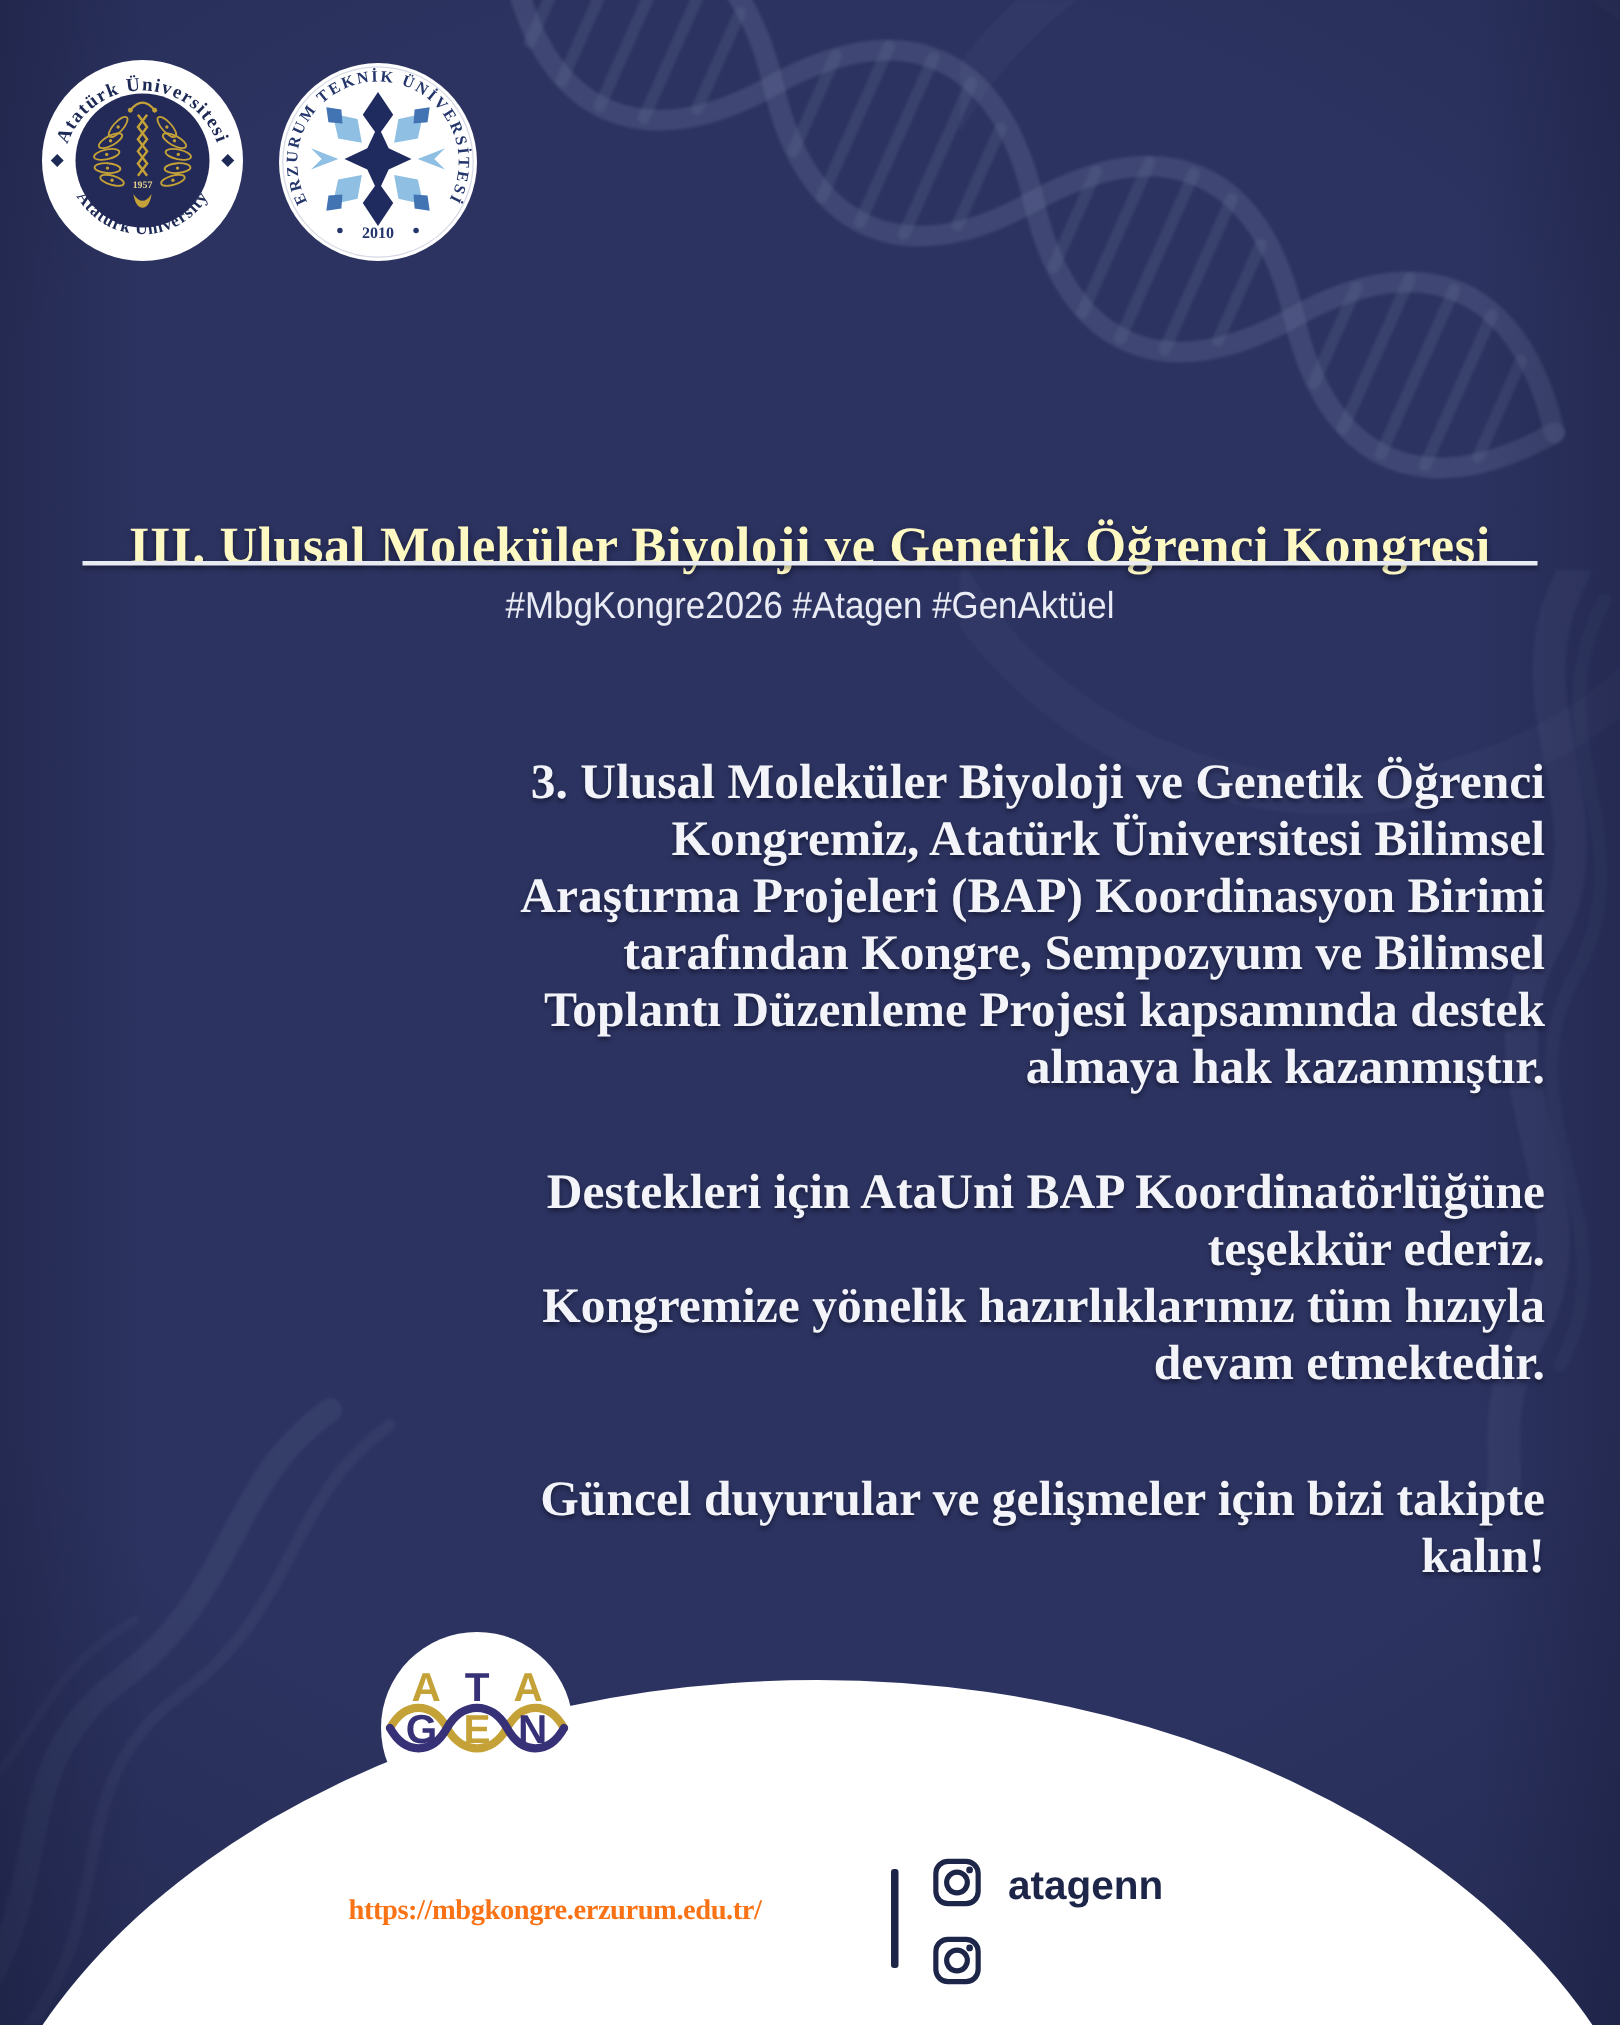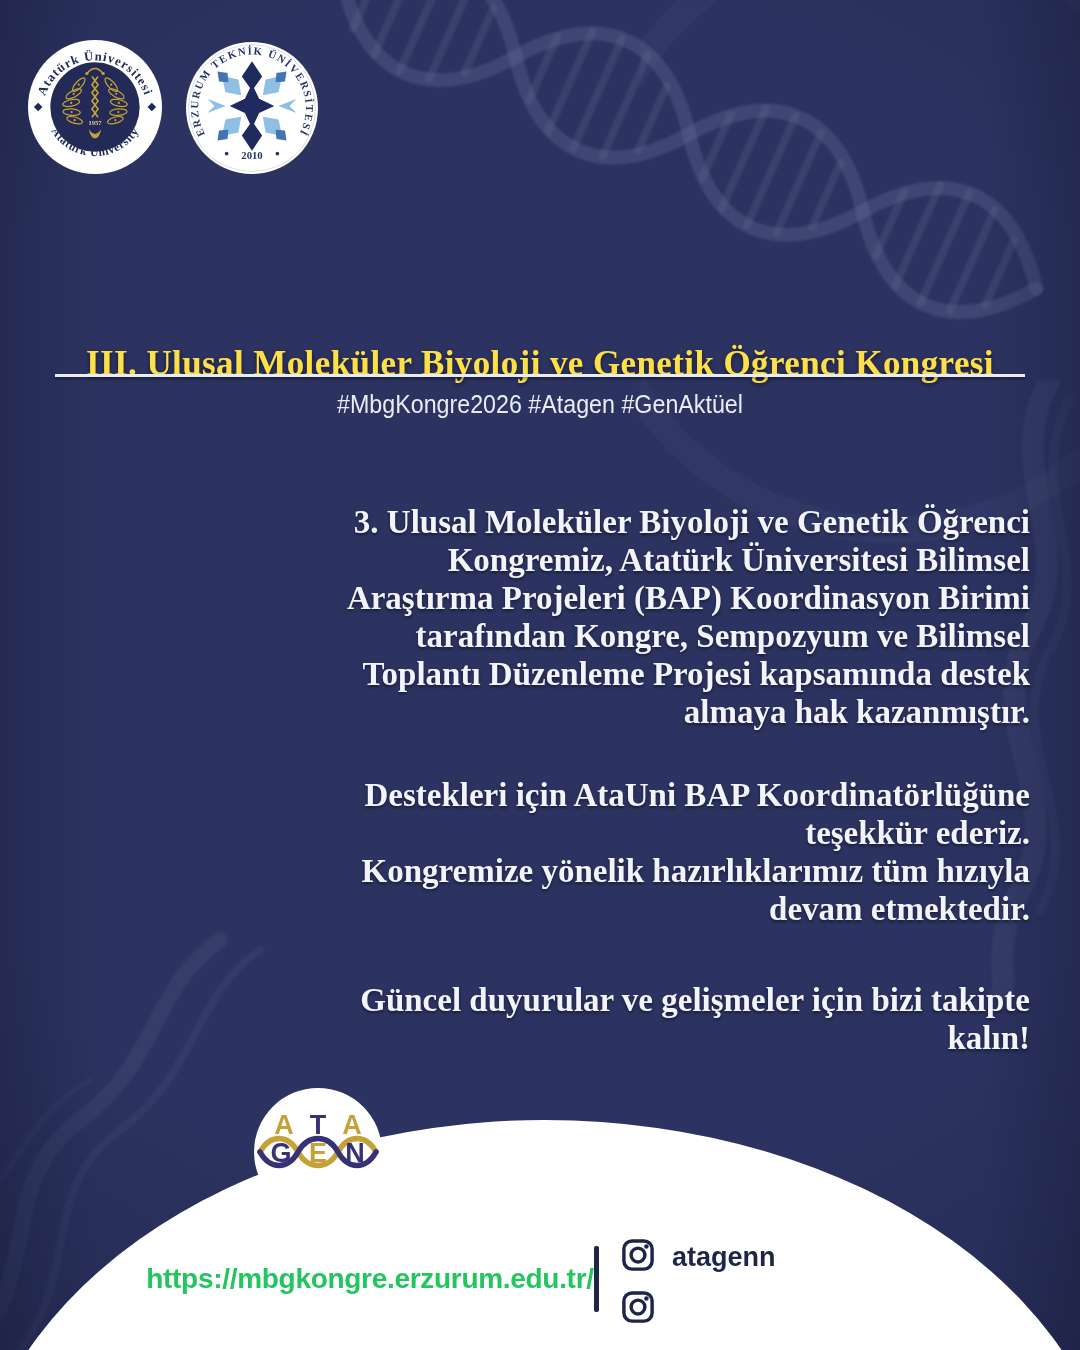--- a/index.html
+++ b/index.html
@@ -17,21 +17,21 @@
       radial-gradient(115% 85% at 50% 44%, rgba(0,0,0,0) 52%, rgba(13,17,42,.42) 100%),
       linear-gradient(to right, rgba(16,20,46,.28) 0%, rgba(16,20,46,0) 9%, rgba(16,20,46,0) 91%, rgba(16,20,46,.28) 100%);
   }
   
   .logo{position:absolute;border-radius:50%;}
   .logo-atauni{left:28px;top:40px;width:134px;height:134px;}
   .logo-etu{left:186px;top:42px;width:132px;height:132px;}
   
   .title{
     position:absolute;top:321px;left:0;width:100%;
-    text-align:center;font-size:35px;font-weight:bold;color:#fde047;
+    text-align:center;font-size:35px;font-weight:bold;color:#fef9c3;
     letter-spacing:.4px;white-space:nowrap;
     text-shadow:0 2px 4px rgba(6,9,28,.6);
   }
   .divider{
     position:absolute;top:374px;left:55px;right:55px;height:3px;
     background:#e9ebf3;box-shadow:0 2px 3px rgba(0,0,0,.35);
   }
   .hashtags{
     position:absolute;top:390px;left:0;width:100%;
     text-align:center;font-family:"Liberation Sans",sans-serif;
@@ -50,22 +50,22 @@
   
   .bottom-ellipse{
     position:absolute;left:-30px;top:1120px;width:1150px;height:820px;
     background:#ffffff;border-radius:50%;
   }
   .badge{position:absolute;background:#fff;border-radius:50%;}
   .badge-atagen{left:254px;top:1088px;width:128px;height:128px;}
   .badge-gen{left:702px;top:1087px;width:130px;height:130px;border:3px solid #4fb39c;box-sizing:border-box;}
   .url{
     position:absolute;top:1263px;left:140px;width:460px;text-align:center;
-    font-family:Liberation Sans, sans-serif;font-weight:bold;font-size:28px;
-    color:#22c55e;letter-spacing:-.3px;
+    font-family:Liberation Serif, serif;font-weight:bold;font-size:19px;
+    color:#f97316;letter-spacing:-.3px;
   }
   .vdivider{
     position:absolute;left:594px;top:1246px;width:5px;height:66px;
     background:#1d2549;border-radius:2px;
   }
   .ig-row{
     position:absolute;left:620px;display:flex;align-items:flex-end;gap:16px;
     font-family:"Liberation Sans",sans-serif;font-weight:bold;font-size:27px;color:#1d2549;
   }
   .ig-row1{top:1237px}

